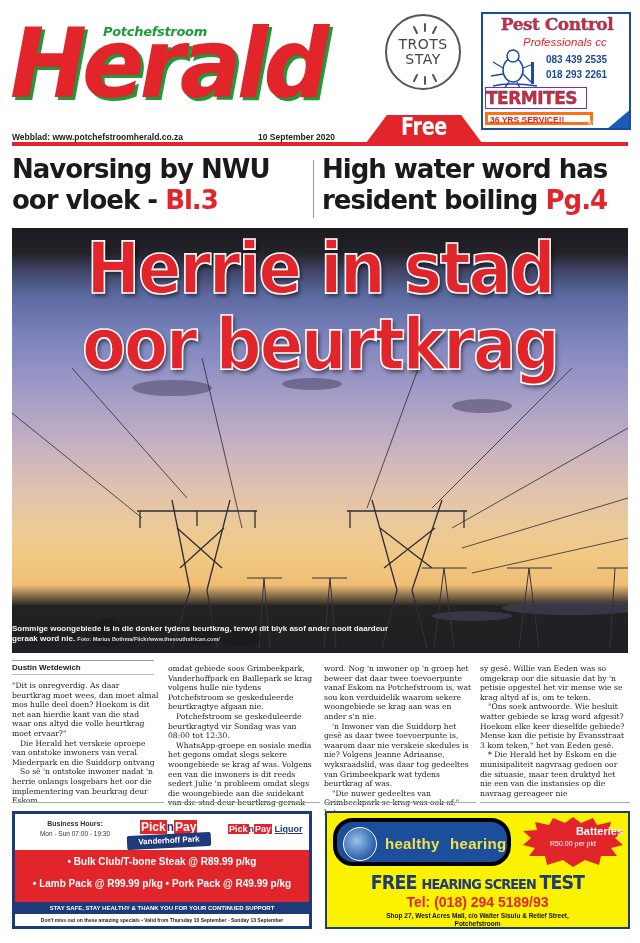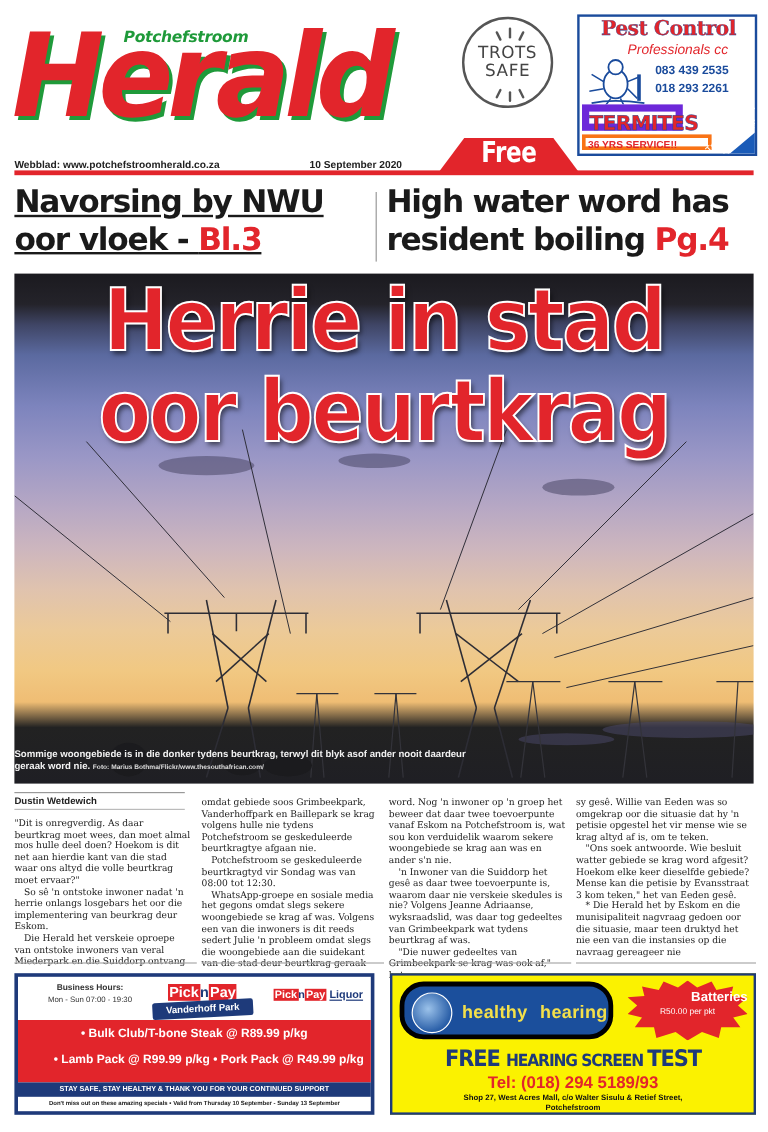--- a/index.html
+++ b/index.html
@@ -73,22 +73,22 @@
     }
     .pest-phone1, .pest-phone2 {
       position: absolute; left: 63px; font-size: 10px; font-weight: bold; color: #1a4b9c;
     }
     .pest-phone1 { top: 40px; }
     .pest-phone2 { top: 55px; }
     .pest-bug {
       position: absolute; left: 8px; top: 28px; width: 52px; height: 52px;
     }
     .termites-box {
-      position: absolute; left: 2px; top: 73px; width: 84px; height: 22px;
-      border: 6px solid #6d28d9; background: #fff;
+      position: absolute; left: 2px; top: 73px; width: 102px; height: 22px;
+      border: 1px solid #6d28d9; background: #fff;
       font-family: "DejaVu Sans", sans-serif; font-weight: bold; font-size: 17px;
       color: #e2252b; line-height: 20px; letter-spacing: -0.5px;
       -webkit-text-stroke: 0.4px #1a4b9c;
     }
     .yrs-box {
       position: absolute; left: 2px; top: 98px; width: 108px; height: 13px;
       border: 3px solid #f97316; background: #fff;
       font-size: 8.5px; font-weight: bold; color: #e2252b; line-height: 11px; padding-left: 2px;
     }
     .covid-band {
@@ -101,21 +101,21 @@
       transform: rotate(-45deg);
     }
 
     
     .teaser {
       position: absolute; top: 154px;
       font-family: "DejaVu Sans", sans-serif; font-weight: bold;
       font-size: 26px; line-height: 31px; color: #1a1a1a; letter-spacing: -1px;
     }
     .teaser .ref { color: #e2252b; }
-    .teaser-left { left: 12px; width: 295px; text-decoration: underline; }
+    .teaser-left { left: 12px; width: 295px; }
     .teaser-right { left: 322px; width: 310px; }
     .teaser-divider {
       position: absolute; left: 313px; top: 160px; width: 1px; height: 58px; background: #999;
     }
 
     
     .hero {
       position: absolute; left: 12px; top: 228px; width: 616px; height: 425px;
       background: linear-gradient(to bottom,
         #1b1a1f 0%, #24232a 6%, #3f4565 10%, #5b6aa0 16%, #7d84bd 26%,
@@ -180,21 +180,21 @@
     .pnp-liquor .box { display: inline-block; background: #e2252b; color: #fff; padding: 0 1px; }
     .pnp-liquor .lq { text-decoration: underline; }
     .pnp-red {
       position: absolute; left: 0; top: 36px; width: 294px; height: 52px; background: #e2252b;
     }
     .pnp-deal {
       position: absolute; left: 0; width: 294px; text-align: center;
       font-size: 10px; font-weight: bold; color: #fff;
     }
     .pnp-deal.d1 { top: 6px; }
-    .pnp-deal.d2 { top: 28px; margin-left: 12px; }
+    .pnp-deal.d2 { top: 28px; }
     .pnp-thanks {
       position: absolute; left: 0; top: 88px; width: 294px; height: 12px; background: #1e3a7a;
       color: #fff; font-size: 6px; font-weight: bold; text-align: center; line-height: 12px;
     }
     .pnp-valid {
       position: absolute; left: 0; top: 101px; width: 294px; height: 11px;
       color: #222; font-size: 5px; font-weight: bold; text-align: center; line-height: 11px;
     }
 
     
@@ -251,21 +251,21 @@
       <g stroke="#555" stroke-width="2" stroke-linecap="round">
         <line x1="38" y1="8" x2="38" y2="15"></line>
         <line x1="27" y1="11" x2="30" y2="17"></line>
         <line x1="49" y1="11" x2="46" y2="17"></line>
         <line x1="38" y1="61" x2="38" y2="68"></line>
         <line x1="27" y1="65" x2="30" y2="59"></line>
         <line x1="49" y1="65" x2="46" y2="59"></line>
       </g>
     </svg>
     <span class="trots-line">TROTS</span>
-    <span class="trots-line">SAFE</span>
+    <span class="trots-line">STAY</span>
   </div>
 
   <div class="pest-ad">
     <div class="covid-band"></div>
     <div class="pest-title">Pest Control</div>
     <div class="pest-sub">Professionals cc</div>
     <svg class="pest-bug" viewBox="0 0 52 52">
       <ellipse cx="22" cy="28" rx="10" ry="12" fill="#fff" stroke="#1a4b9c" stroke-width="1.5"></ellipse>
       <circle cx="22" cy="14" r="6" fill="#fff" stroke="#1a4b9c" stroke-width="1.5"></circle>
       <path d="M12 26 L2 20 M12 32 L0 34 M32 26 L42 22 M32 32 L40 40 M18 40 L12 48 M26 40 L30 48" stroke="#1a4b9c" stroke-width="1.3" fill="none"></path>
@@ -372,22 +372,22 @@
 <div class="caption">
   <span>Sommige woongebiede is in die donker tydens beurtkrag, terwyl dit blyk asof ander nooit daardeur geraak word nie. </span><span class="credit">Foto: Marius Bothma/Flickr/www.thesouthafrican.com/</span>
 </div>
 
 <div class="byline-rule-top"></div>
 <div class="byline">Dustin Wetdewich</div>
 <div class="byline-rule-bottom"></div>
 
 <article class="col col1">
   <p>"Dit is onregverdig. As daar beurtkrag moet wees, dan moet almal mos hulle deel doen? Hoekom is dit net aan hierdie kant van die stad waar ons altyd die volle beurtkrag moet ervaar?"</p>
+  <p class="indent">Die Herald het verskeie oproepe van ontstoke inwoners van veral Miederpark en die Suiddorp ontvang</p>
   <p class="indent">So sê 'n ontstoke inwoner nadat 'n herrie onlangs losgebars het oor die implementering van beurkrag deur Eskom.</p>
-  <p class="indent">Die Herald het verskeie oproepe van ontstoke inwoners van veral Miederpark en die Suiddorp ontvang</p>
 </article>
 <article class="col col2">
   <p>omdat gebiede soos Grimbeekpark, Vanderhoffpark en Baillepark se krag volgens hulle nie tydens Potchefstroom se geskeduleerde beurtkragtye afgaan nie.</p>
   <p class="indent">Potchefstroom se geskeduleerde beurtkragtyd vir Sondag was van 08:00 tot 12:30.</p>
   <p class="indent">WhatsApp-groepe en sosiale media het gegons omdat slegs sekere woongebiede se krag af was. Volgens een van die inwoners is dit reeds sedert Julie 'n probleem omdat slegs die woongebiede aan die suidekant van die stad deur beurtkrag geraak</p>
 </article>
 <article class="col col3">
   <p>word. Nog 'n inwoner op 'n groep het beweer dat daar twee toevoerpunte vanaf Eskom na Potchefstroom is, wat sou kon verduidelik waarom sekere woongebiede se krag aan was en ander s'n nie.</p>
   <p class="indent">'n Inwoner van die Suiddorp het gesê as daar twee toevoerpunte is, waarom daar nie verskeie skedules is nie? Volgens Jeanne Adriaanse, wyksraadslid, was daar tog gedeeltes van Grimbeekpark wat tydens beurtkrag af was.</p>
   <p class="indent">"Die nuwer gedeeltes van Grimbeekpark se krag was ook af," het</p>

